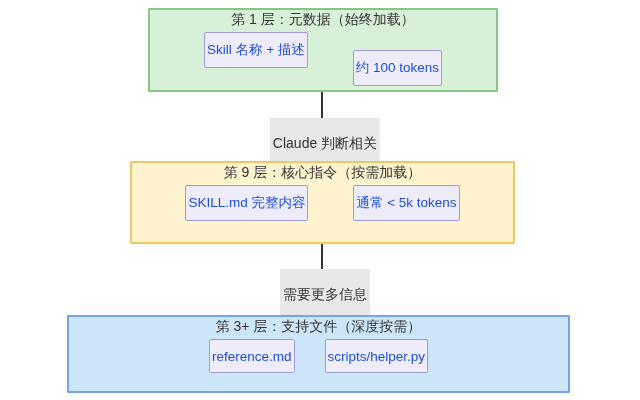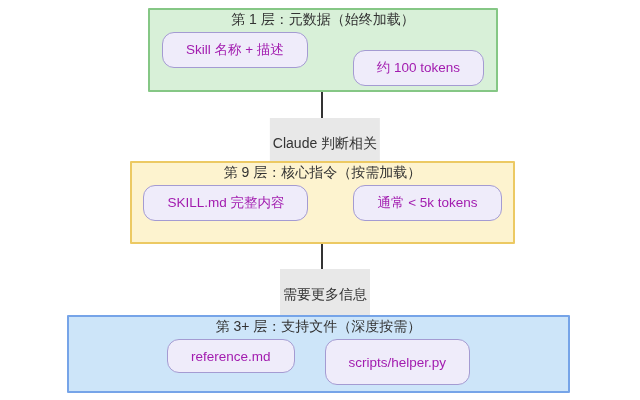--- a/index.html
+++ b/index.html
@@ -26,29 +26,29 @@
     white-space: nowrap;
   }
   .nodes {
     display: flex;
     justify-content: center;
     gap: 45px;
     margin-top: 4px;
   }
   .node {
     border: 1px solid;
-    border-radius: 12px;
+    border-radius: 2px;
     box-sizing: border-box;
     height: 36px;
     display: flex;
     align-items: center;
-    padding: 0 23px;
+    padding: 0 2px;
     font-size: 13.5px;
     white-space: nowrap;
-    color: #a21caf;
+    color: #1d4ed8;
   }
   .edge-line {
     position: absolute;
     width: 2px;
   }
   .arrowhead {
     position: absolute;
     width: 0; height: 0;
     border-left: 5px solid transparent;
     border-right: 5px solid transparent;
@@ -91,17 +91,17 @@
   </section>
 
   <div class="edge-line" style="left: 321px; top: 244px; height: 71px; background-color: rgb(51, 51, 51);"></div>
   <div class="arrowhead" style="left: 317px; top: 307px; border-top-color: rgb(51, 51, 51);"></div>
   <span class="edge-label" style="left: 325px; top: 269px; background-color: rgb(232, 232, 232);">需要更多信息</span>
 
   <section class="layer" style="left: 67px; top: 315px; width: 503px; height: 78px; background-color: rgb(205, 229, 249); border-color: rgb(118, 164, 232);">
     <div class="layer-title">第 3+ 层：支持文件（深度按需）</div>
     <div class="nodes" style="gap:30px; margin-top:4px;">
       <div class="node" style="height: 34px; background-color: rgb(239, 236, 250); border-color: rgb(164, 155, 210);">reference.md</div>
-      <div class="node" style="height: 46px; background-color: rgb(239, 236, 250); border-color: rgb(164, 155, 210);">scripts/helper.py</div>
+      <div class="node" style="height: 34px; background-color: rgb(239, 236, 250); border-color: rgb(164, 155, 210);">scripts/helper.py</div>
     </div>
   </section>
 
 </div>
 
 </body></html>

